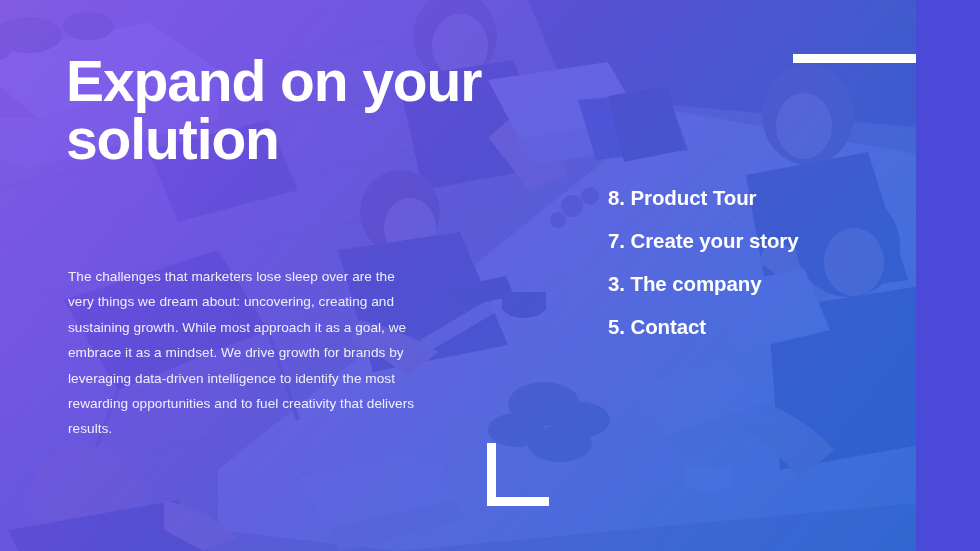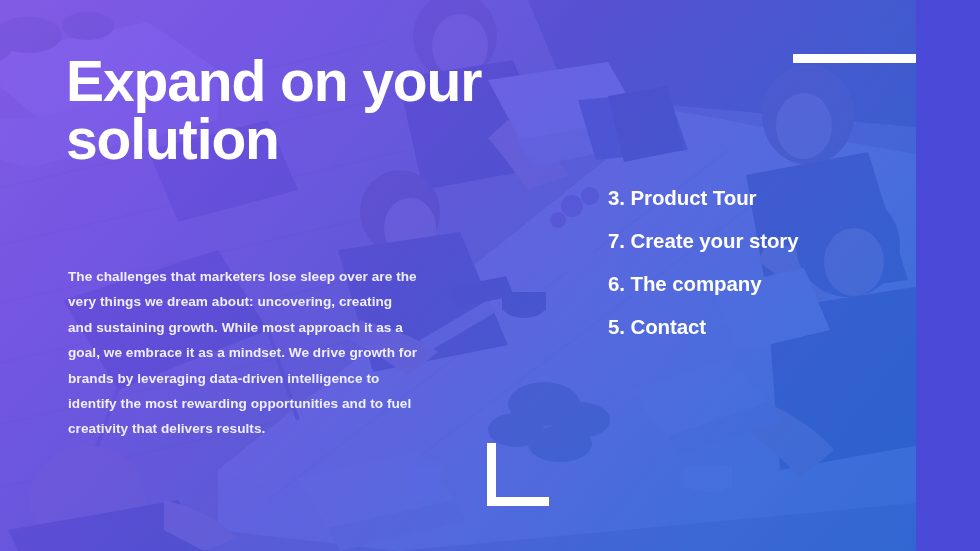--- a/index.html
+++ b/index.html
@@ -45,21 +45,21 @@
     font-weight:600;
     letter-spacing:-1.1px;
     white-space:pre-line;
   }
 
   .body-copy{
     position:absolute;left:68px;top:264px;width:350px;
     color:rgba(255,255,255,0.90);
     font-size:13.6px;
     line-height:25.4px;
-    font-weight:700;
+    font-weight:400;
     letter-spacing:0.05px;
   }
 
   .list{
     position:absolute;left:608px;top:176px;
     margin:0;padding:0;list-style:none;
   }
   .list li{
     color:#ffffff;
     font-size:20.5px;
@@ -216,23 +216,23 @@
   <div class="tint2"></div>
 
   <div class="content">
 
     <div class="title">Expand on your
 solution</div>
 
     <div class="body-copy">The challenges that marketers lose sleep over are the very things we dream about: uncovering, creating and sustaining growth. While most approach it as a goal, we embrace it as a mindset. We drive growth for brands by leveraging data-driven intelligence to identify the most rewarding opportunities and to fuel creativity that delivers results.</div>
 
     <ul class="list">
-      <li>3. Product Tour</li>
+      <li>8. Product Tour</li>
       <li>7. Create your story</li>
-      <li>6. The company</li>
+      <li>3. The company</li>
       <li>5. Contact</li>
     </ul>
 
     <div class="bracket-tr"></div>
     <div class="bracket-bl"></div>
 
   </div>
 </div>
 
 </body></html>

